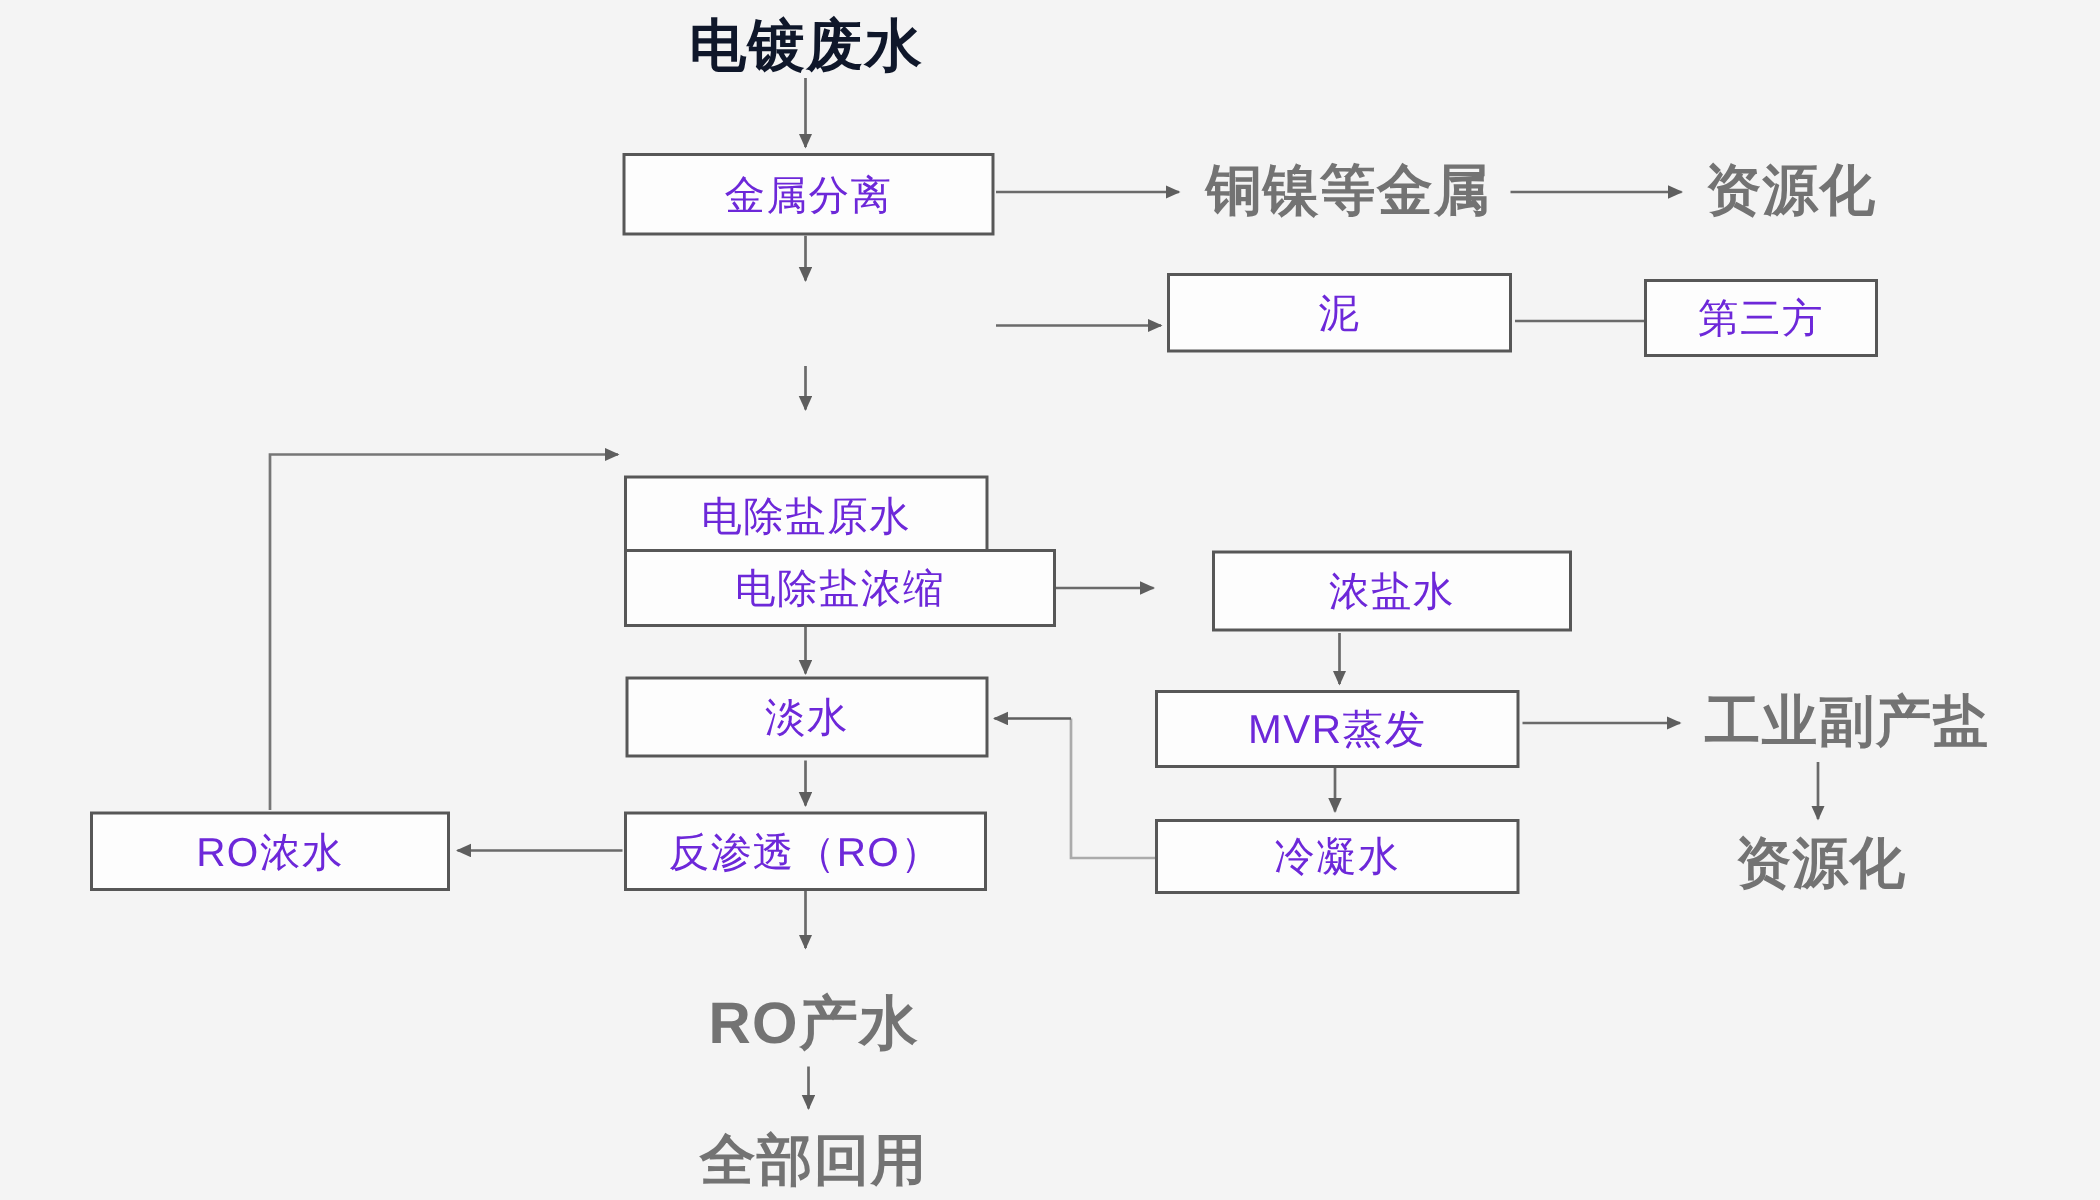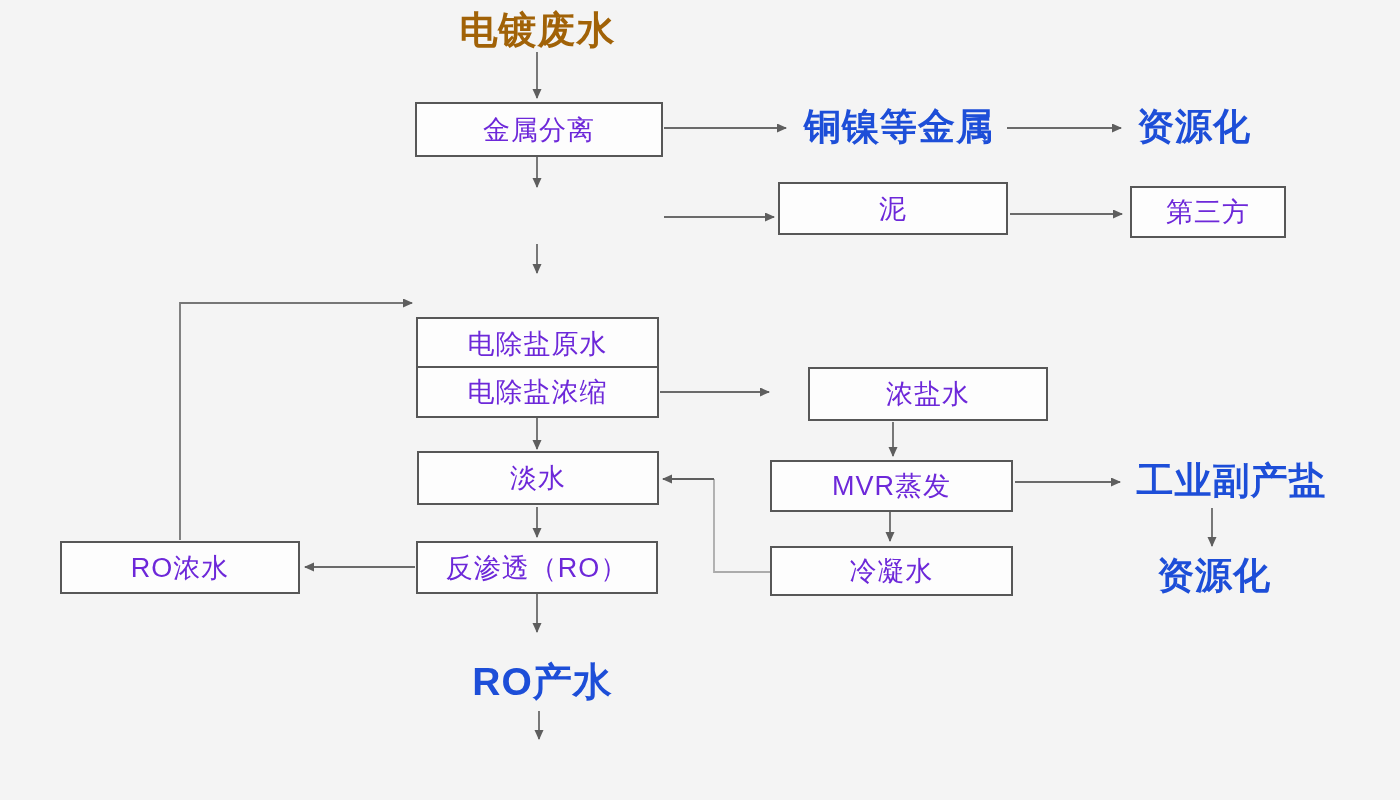--- a/index.html
+++ b/index.html
@@ -20,26 +20,26 @@
     display:flex;align-items:center;justify-content:center;
     font-size:27px;
     color:#6d28d9;
     letter-spacing:1px;
     white-space:nowrap;
   }
   .biglabel{
     position:absolute;
     font-size:37px;
     font-weight:bold;
-    color:#1d4ed8;
+    color:#737373;
     display:flex;align-items:center;justify-content:center;
     white-space:nowrap;
     letter-spacing:1px;
   }
-  .source-label{color:#a16207;}
+  .source-label{color:#0f172a;}
 </style>
 </head>
 <body>
 
 <div class="stage">
 
   <svg class="edges" viewBox="0 0 1400 800">
     <defs>
       <marker id="ah" markerWidth="11" markerHeight="10" refX="9" refY="4.5" orient="auto" markerUnits="userSpaceOnUse">
         <path d="M0,0 L10,4.5 L0,9 Z" fill="#5e5e5e"></path>
@@ -73,37 +73,38 @@
   <div class="biglabel" style="left:793px;top:104px;width:212px;height:46px;">铜镍等金属</div>
 
   <div class="biglabel" style="left:1133px;top:104px;width:122px;height:46px;">资源化</div>
 
   <div class="biglabel" style="left:1128px;top:458px;width:207px;height:46px;">工业副产盐</div>
 
   <div class="biglabel" style="left:1153px;top:553px;width:122px;height:46px;">资源化</div>
 
   <div class="biglabel" style="left:465px;top:660px;width:155px;height:44px;font-size:39px;">RO产水</div>
 
+  <div class="biglabel" style="left:465px;top:752px;width:155px;height:44px;">全部回用</div>
 
   <div class="box" style="left:415px;top:102px;width:248px;height:55px;">金属分离</div>
 
 
   <div class="box" style="left:416px;top:277px;width:243px;height:54px;margin-top:40px;">电除盐原水</div>
 
-  <div class="box" style="left:416px;top:366px;width:243px;height:52px;">电除盐浓缩</div>
+  <div class="box" style="left:416px;top:366px;width:288px;height:52px;">电除盐浓缩</div>
 
   <div class="box" style="left:417px;top:451px;width:242px;height:54px;">淡水</div>
 
   <div class="box" style="left:416px;top:541px;width:242px;height:53px;">反渗透（RO）</div>
 
   <div class="box" style="left:60px;top:541px;width:240px;height:53px;">RO浓水</div>
 
   <div class="box" style="left:778px;top:182px;width:230px;height:53px;">泥</div>
 
-  <div class="box" style="left:1130px;top:186px;width:156px;height:52px;">第三方</div>
+  <div class="box" style="left:1096px;top:186px;width:156px;height:52px;">第三方</div>
 
   <div class="box" style="left:808px;top:367px;width:240px;height:54px;">浓盐水</div>
 
   <div class="box" style="left:770px;top:460px;width:243px;height:52px;">MVR蒸发</div>
 
   <div class="box" style="left:770px;top:546px;width:243px;height:50px;">冷凝水</div>
 
 </div>
 
 </body></html>

